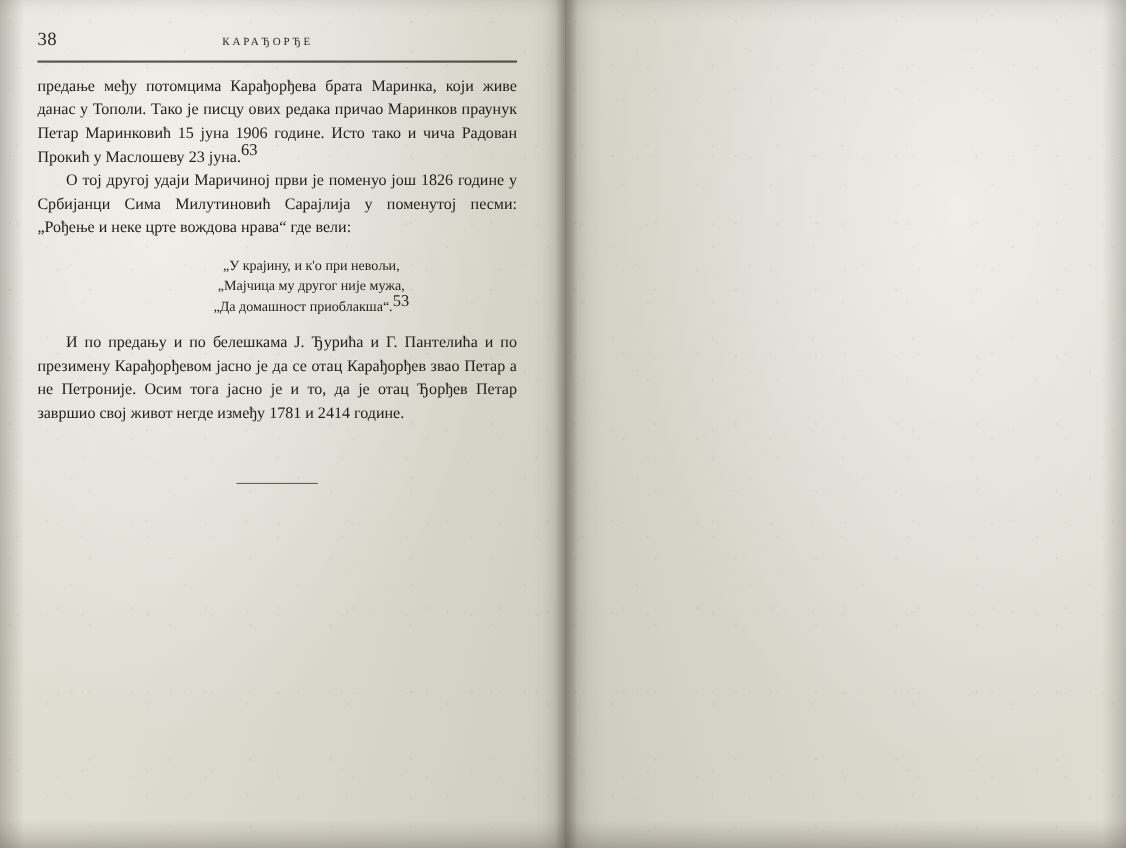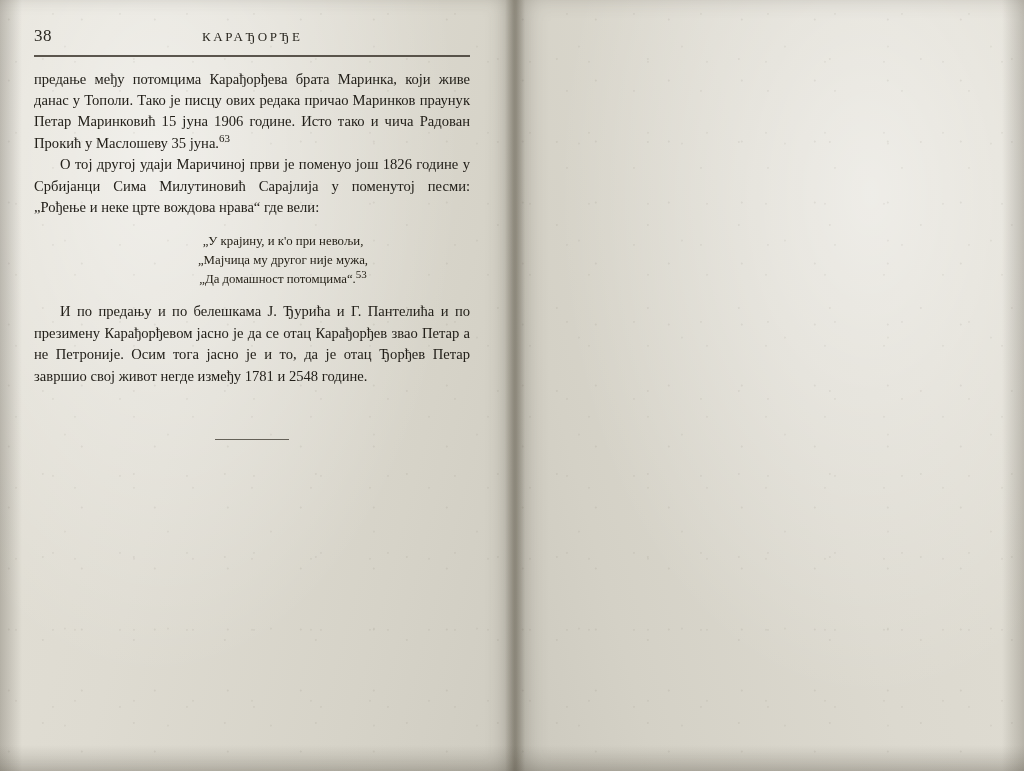--- a/index.html
+++ b/index.html
@@ -75,21 +75,21 @@
     justify-content: flex-start;
     height: 26px;
   }
   .folio {
     font-size: 17px;
     letter-spacing: 0.5px;
     color: #2a2720;
     width: 50px;
   }
   .running-head {
-    font-size: 13px;
+    font-size: 10px;
     letter-spacing: 2.6px;
     color: #2a2720;
     margin-left: 118px;
   }
   .rule {
     margin-top: 3px;
     height: 1.5px;
     background: #3a352c;
     opacity: 0.82;
   }
@@ -108,21 +108,21 @@
   }
   .verse {
     margin: 14px 0 0 62px;
     font-size: 12.8px;
     line-height: 19px;
     color: #262219;
   }
   .verse div { white-space: nowrap; text-align: center; }
   .gap-para { margin-top: 13px; }
   sup {
-    font-size: 11px;
+    font-size: 15px;
     vertical-align: super;
     line-height: 0;
   }
 
   .short-rule {
     width: 74px;
     height: 1.4px;
     background: #3a352c;
     opacity: 0.75;
     margin: 52px auto 0 auto;
@@ -153,32 +153,32 @@
 
     <div class="left-content">
 
       <div class="head-row">
         <div class="folio">38</div>
         <div class="running-head">КАРАЂОРЂЕ</div>
       </div>
       <div class="rule"></div>
 
       <div class="body-text">
-        <p><span>предање међу потомцима Карађорђева брата Маринка, који живе данас у Тополи. Тако је писцу ових редака причао Маринков праунук Петар Маринковић 15 јуна 1906 године. Исто тако и чича Радован Прокић у Маслошеву 35 јуна.</span><sup>63</sup></p>
+        <p><span>предање међу потомцима Карађорђева брата Маринка, који живе данас у Тополи. Тако је писцу ових редака причао Маринков праунук Петар Маринковић 15 јуна 1906 године. Исто тако и чича Радован Прокић у Маслошеву 23 јуна.</span><sup>63</sup></p>
         <p class="indent gap-para"><span>О тој другој удаји Маричиној први је поменуо још 1826 године у Србијанци Сима Милутиновић Сарајлија у поменутој песми: „Рођење и неке црте вождова нрава“ где вели:</span></p>
       </div>
 
       <div class="verse">
         <div>„У крајину, и к'о при невољи,</div>
         <div>„Мајчица му другог није мужа,</div>
-        <div><span>„Да домашност потомцима“.</span><sup>53</sup></div>
+        <div><span>„Да домашност приоблакша“.</span><sup>53</sup></div>
       </div>
 
       <div class="body-text">
-        <p class="indent gap-para"><span>И по предању и по белешкама Ј. Ђурића и Г. Пантелића и по презимену Карађорђевом јасно је да се отац Карађорђев звао Петар а не Петроније. Осим тога јасно је и то, да је отац Ђорђев Петар завршио свој живот негде између 1781 и 2548 године.</span></p>
+        <p class="indent gap-para"><span>И по предању и по белешкама Ј. Ђурића и Г. Пантелића и по презимену Карађорђевом јасно је да се отац Карађорђев звао Петар а не Петроније. Осим тога јасно је и то, да је отац Ђорђев Петар завршио свој живот негде између 1781 и 2414 године.</span></p>
       </div>
 
       <div class="short-rule"></div>
     </div>
 
     <div class="edge-shadow-left"></div>
   </div>
 
   <div class="leaf leaf-right">
     <div class="speckle"></div>

